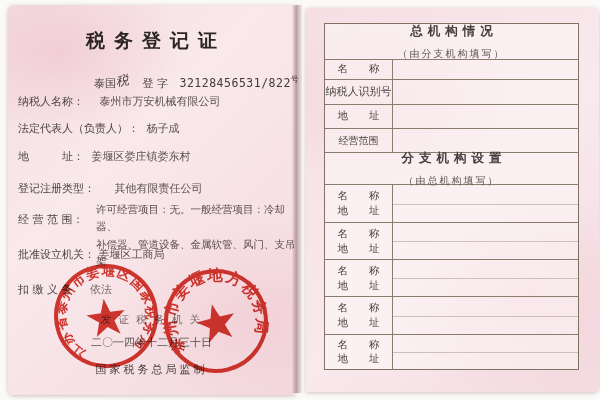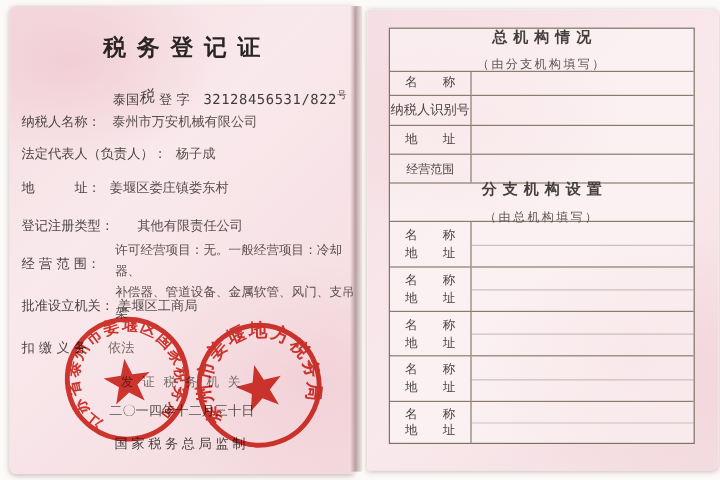--- a/index.html
+++ b/index.html
@@ -55,27 +55,27 @@
 </head>
 <body>
 
 <div class="stage">
 
   <div class="page page-left">
     <div class="t center title">税务登记证</div>
 
     <div class="t serial">
       <span>泰国</span><span class="script">税</span>
-      <span style="">登 字</span>
+      <span style="margin-left:10px">登 字</span>
       <span class="num" style="margin-left:8px">32128456531/822</span><sup>号</sup>
     </div>
 
     <div class="t" style="left:10px;top:90px">
       <span>纳税人名称：</span>
-      <span class="val" style="margin-left:6px">泰州市万安机械有限公司</span>
+      <span class="val" style="margin-left:12px">泰州市万安机械有限公司</span>
     </div>
 
     <div class="t" style="left:10px;top:117px">
       <span>法定代表人（负责人）：</span>
       <span class="val" style="margin-left:4px">杨子成</span>
     </div>
 
     <div class="t" style="left:10px;top:145px">
       <span>地　　　址：</span>
       <span class="val" style="margin-left:4px">姜堰区娄庄镇娄东村</span>

